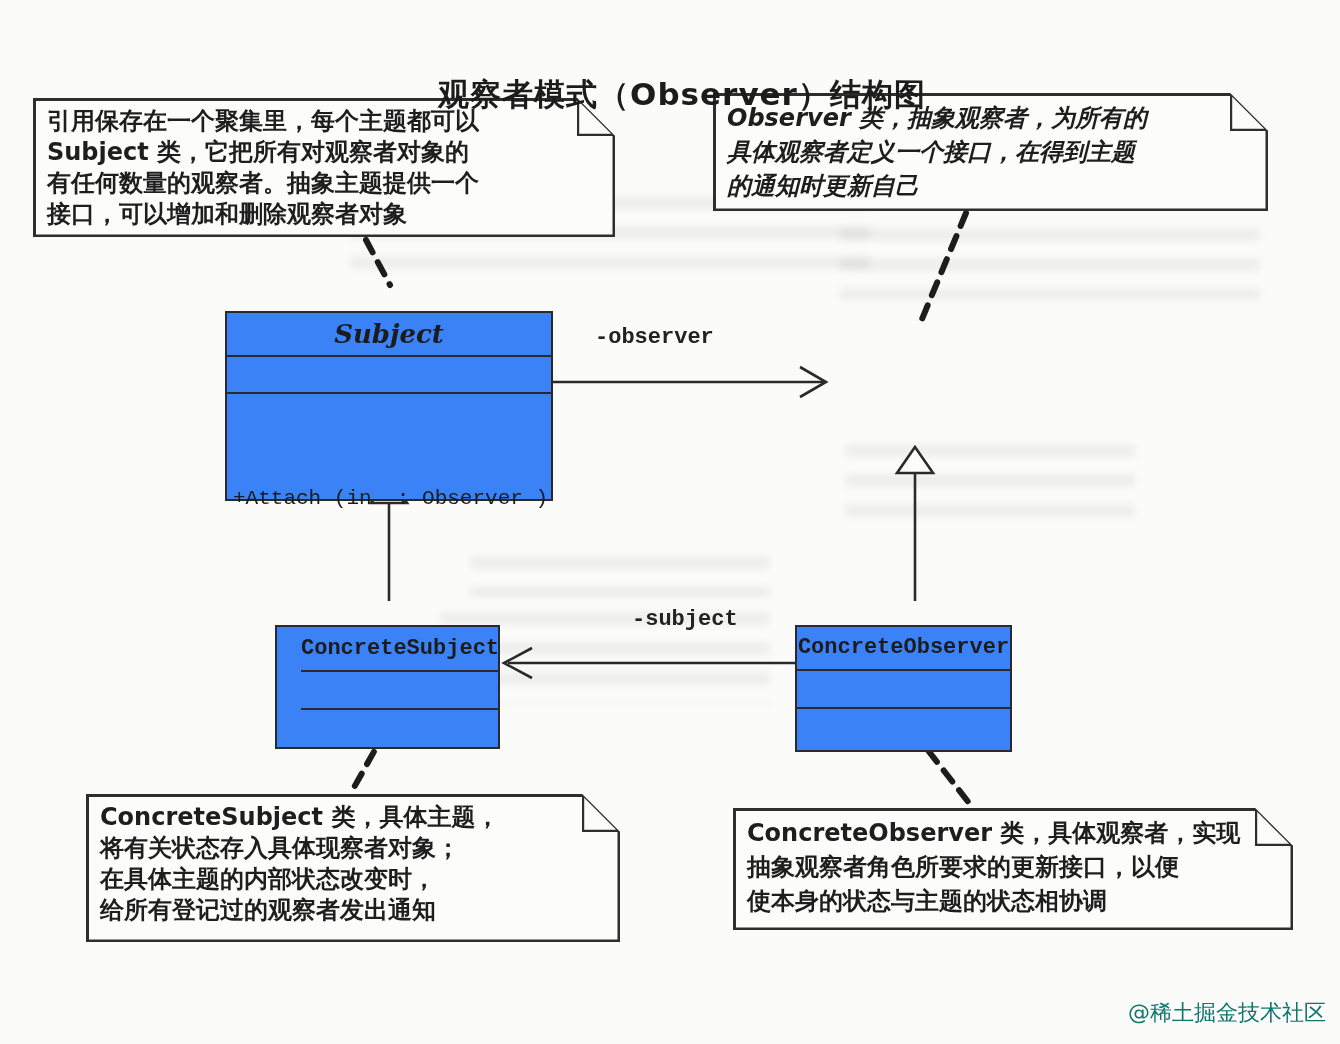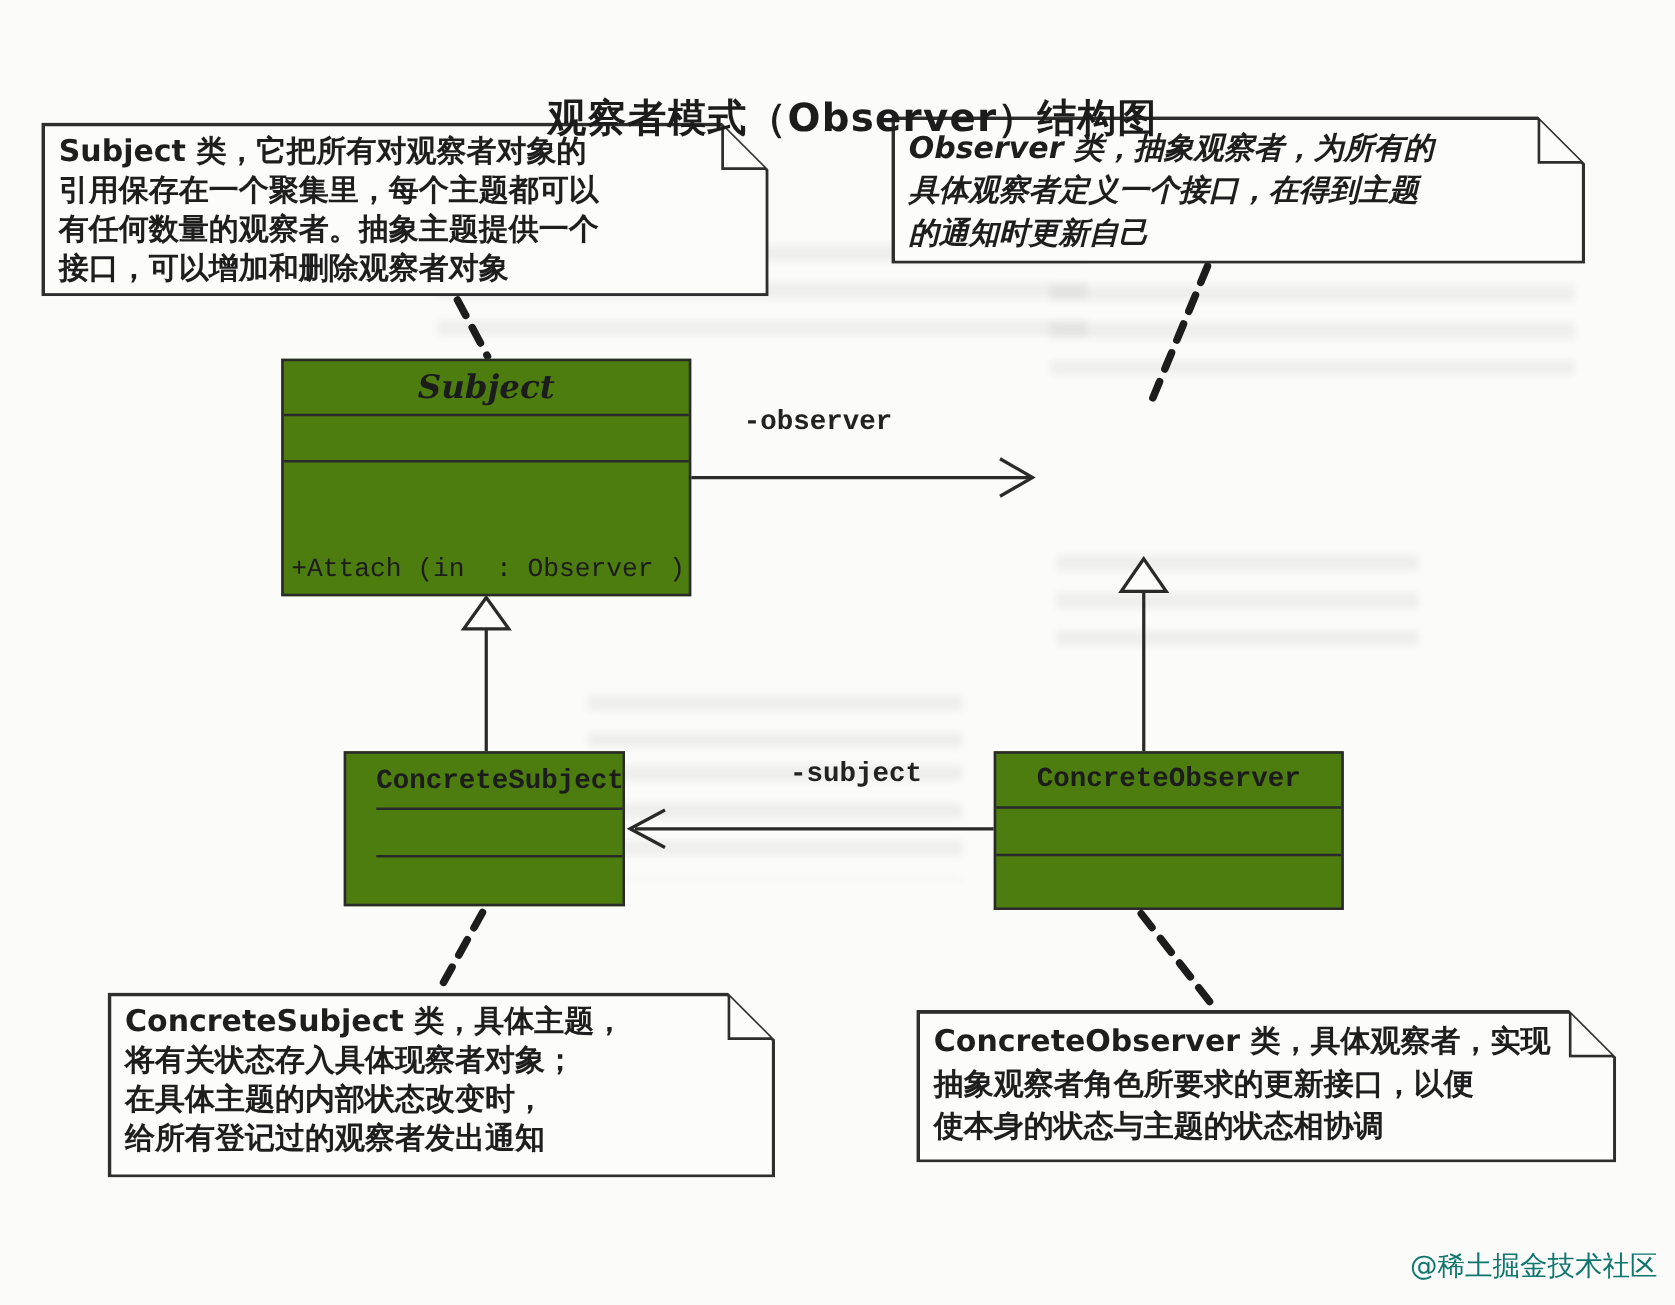--- a/index.html
+++ b/index.html
@@ -22,21 +22,21 @@
   .note-inner { position:absolute; inset:2.5px; background:#fcfcfb;
           clip-path:polygon(0 0, calc(100% - 36px) 0, 100% 36px, 100% 100%, 0 100%); }
   .note-fold { position:absolute; top:0; right:0; z-index:2; }
   .note-text { position:absolute; z-index:3; left:14px; top:8px; right:10px;
           font-weight:bold; font-size:24px; color:#1e1e1e; }
   .lh31 .note-text div { line-height:31px; }
   .lh34 .note-text div { line-height:34px; }
 
   
   .cls { position:absolute; z-index:3; box-sizing:border-box;
-         border:2.5px solid #2a2a2a; background:#4d7c0f; }
+         border:2.5px solid #2a2a2a; background:#3b82f6;margin-top:24px; }
   .cls-title { text-align:center; font-weight:bold; }
   .abstract .cls-title { font-style:italic; font-family:"DejaVu Serif", serif; }
   .concrete .cls-title { font-family:"Liberation Mono","DejaVu Sans Mono",monospace; }
   .cls-sec { box-sizing:border-box; border-top:2.5px solid #2a2a2a; padding-left:6px; overflow:hidden; }
   .mono { font-family:"Liberation Mono","DejaVu Sans Mono",monospace; white-space:pre; }
 
   .assoc-label { position:absolute; z-index:3; 
          font-family:"Liberation Mono","DejaVu Sans Mono",monospace;
          font-size:22px; font-weight:bold; color:#222; }
 
@@ -85,22 +85,22 @@
       <line x1="913" y1="731" x2="969" y2="803"></line>
     </g>
   </svg>
 
   <div class="note lh31" style="left:33px;top:98px;width:582px;height:139px;">
     <div class="note-inner"></div>
     <svg class="note-fold" width="38" height="38" viewBox="0 0 38 38">
       <path d="M1,1 L37,37 L1,37 Z" fill="#fcfcfb" stroke="#2e2e2e" stroke-width="2.4"></path>
     </svg>
     <div class="note-text">
+      <div>引用保存在一个聚集里，每个主题都可以</div>
       <div>Subject 类，它把所有对观察者对象的</div>
-      <div>引用保存在一个聚集里，每个主题都可以</div>
       <div>有任何数量的观察者。抽象主题提供一个</div>
       <div>接口，可以增加和删除观察者对象</div>
     </div>
   </div>
 
   <div class="note lh34" style="left:713px;top:93px;width:555px;height:118px;font-style:italic;">
     <div class="note-inner"></div>
     <svg class="note-fold" width="38" height="38" viewBox="0 0 38 38">
       <path d="M1,1 L37,37 L1,37 Z" fill="#fcfcfb" stroke="#2e2e2e" stroke-width="2.4"></path>
     </svg>
@@ -132,37 +132,37 @@
     <div class="note-text">
       <div>ConcreteObserver 类，具体观察者，实现</div>
       <div>抽象观察者角色所要求的更新接口，以便</div>
       <div>使本身的状态与主题的状态相协调</div>
     </div>
   </div>
 
   <div class="cls abstract" style="left:225px;top:287px;width:328px;height:190px;">
     <div class="cls-title" style="height:42px;line-height:42px;font-size:26px;">Subject</div>
     <div class="cls-sec" style="height:37px;"></div>
-    <div class="cls-sec mono" style="height:129px;font-size:21px;line-height:34px;padding-top:2px;">
+    <div class="cls-sec mono" style="height:129px;font-size:21px;line-height:34px;padding-top:20px;">
       <div>+Attach (in  : Observer )</div>
       
       
     </div>
   </div>
 
 
   <div class="cls concrete" style="left:275px;top:601px;width:225px;height:124px;padding-left:24px;">
     <div class="cls-title" style="height:43px;line-height:43px;font-size:22px;">ConcreteSubject</div>
     <div class="cls-sec mono" style="height:38px;font-size:21px;line-height:35px;">
       
     </div>
     <div class="cls-sec" style="height:38px;"></div>
   </div>
 
-  <div class="cls concrete" style="left:795px;top:601px;width:280px;height:127px;">
+  <div class="cls concrete" style="left:795px;top:601px;width:217px;height:127px;">
     <div class="cls-title" style="height:42px;line-height:42px;font-size:22px;">ConcreteObserver</div>
     <div class="cls-sec mono" style="height:38px;font-size:21px;line-height:35px;">
       
     </div>
     <div class="cls-sec mono" style="height:42px;font-size:21px;line-height:38px;">
       
     </div>
   </div>
 
   <div class="assoc-label" style="left:595px;top:325px;width:130px;">-observer</div>

